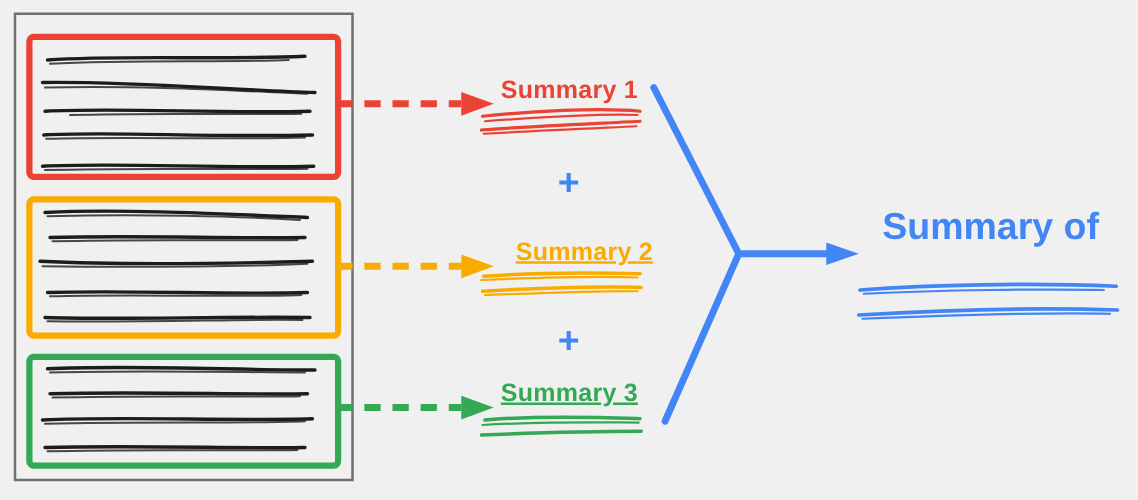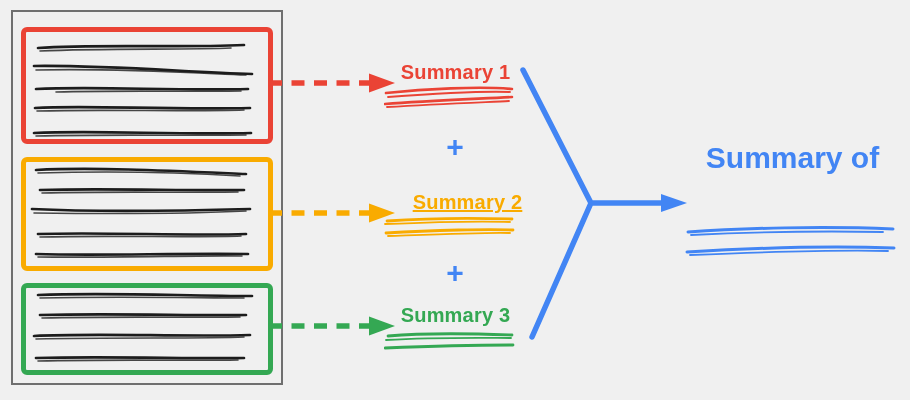--- a/index.html
+++ b/index.html
@@ -34,30 +34,31 @@
   .red-stroke{stroke:#EA4335;}   .red-fill{fill:#EA4335;}
   .orange-stroke{stroke:#F9AB00;}.orange-fill{fill:#F9AB00;}
   .green-stroke{stroke:#34A853;} .green-fill{fill:#34A853;}
   .blue-stroke{stroke:#4285F4;}  .blue-fill{fill:#4285F4;}
   
   .sum-label{
     width:135px;text-align:center;
     font-size:20px;font-weight:600;letter-spacing:.2px;
     line-height:24px;white-space:nowrap;
   }
-  .t-red{color:#EA4335;} .t-orange{color:#F9AB00;} .t-green{color:#34A853;}
+  .t-red{color:#EA4335;} .t-orange{color:#F9AB00;} .t-green{color:#34A853;text-decoration:underline;}
   .scrib{fill:none;stroke-linecap:round;}
   .plus{
     width:50px;text-align:center;
     font-size:30px;font-weight:bold;color:#4285F4;line-height:34px;
   }
   .result-title{
     width:205px;text-align:center;
     font-size:30px;font-weight:600;color:#4285F4;line-height:38px;
     white-space:nowrap;
+    margin-top:24px;
   }
 </style>
 </head>
 <body>
 
 <div class="canvas">
 
   <div class="abs doc">
 
     <div class="chunk chunk-red">

